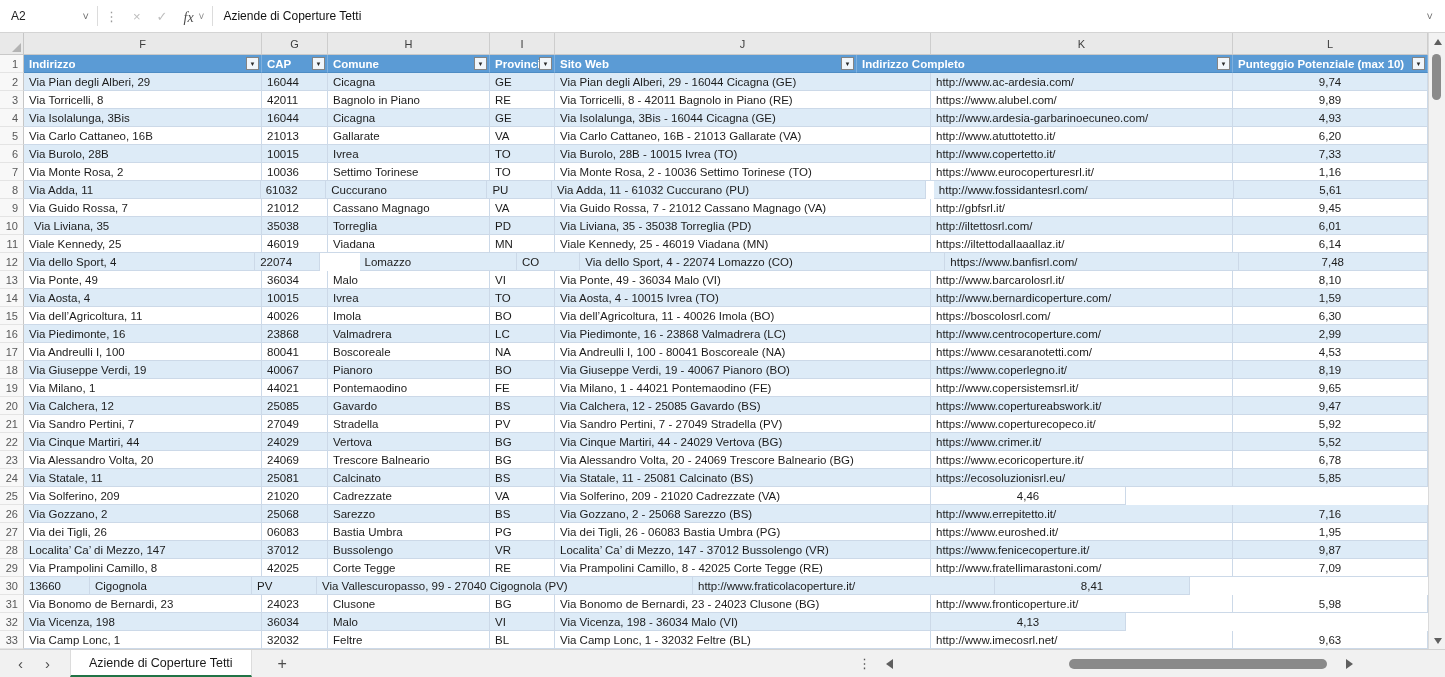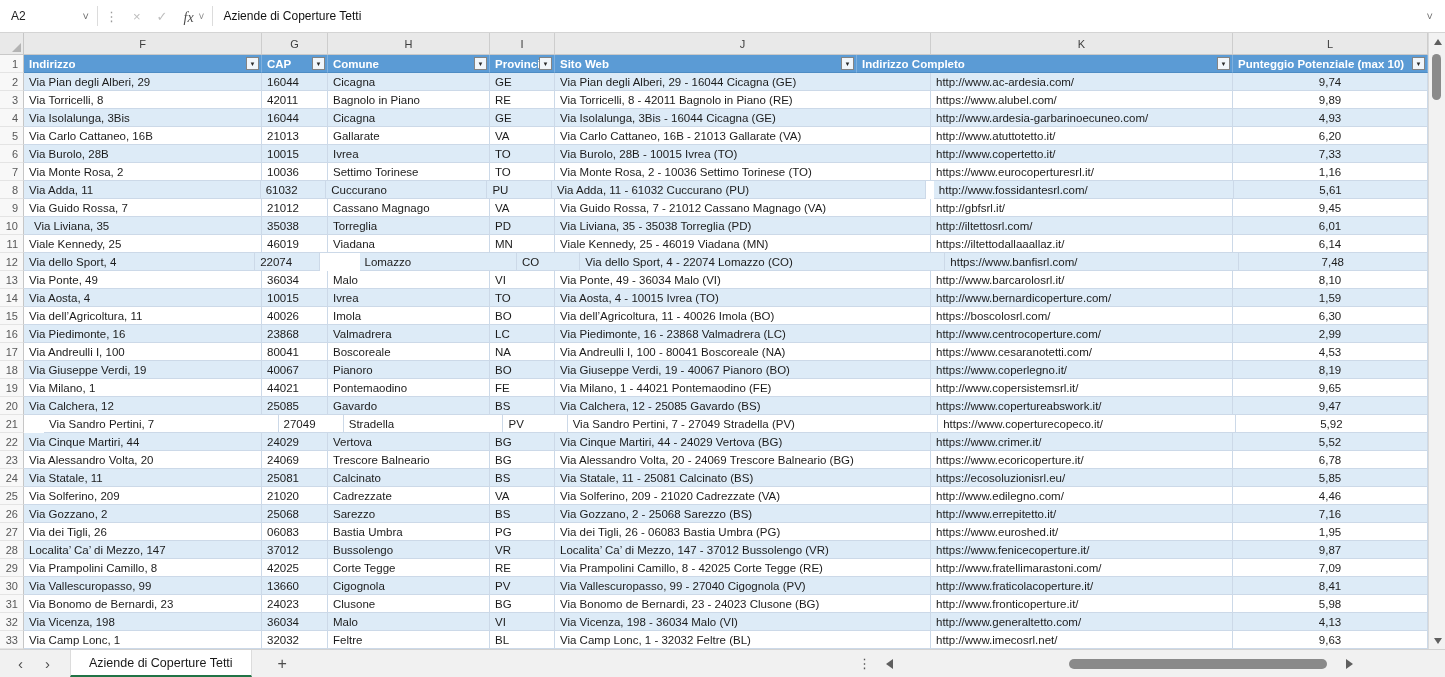--- a/index.html
+++ b/index.html
@@ -596,21 +596,21 @@
             </div>
             <div class="cell" style="width: 302px;">
               <span>https://www.copertureabswork.it/</span>
             </div>
             <div class="cell center" style="width: 195px;">
               <span>9,47</span>
             </div>
           </div>
           <div class="row">
             <div class="row-num">21</div>
-            <div class="cell" style="width: 238px; margin-left: 20px;">
+            <div class="cell" style="width: 238px;">
               <span>Via Sandro Pertini, 7</span>
             </div>
             <div class="cell" style="width: 66px;">
               <span>27049</span>
             </div>
             <div class="cell" style="width: 162px;">
               <span>Stradella</span>
             </div>
             <div class="cell" style="width: 65px;">
               <span>PV</span>
@@ -707,23 +707,20 @@
             </div>
             <div class="cell" style="width: 162px;">
               <span>Cadrezzate</span>
             </div>
             <div class="cell" style="width: 65px;">
               <span>VA</span>
             </div>
             <div class="cell" style="width: 376px;">
               <span>Via Solferino, 209 - 21020 Cadrezzate (VA)</span>
             </div>
-            <div class="cell" style="width: 302px;">
-              <span>http://www.edilegno.com/</span>
-            </div>
             <div class="cell center" style="width: 195px;">
               <span>4,46</span>
             </div>
           </div>
           <div class="row band">
             <div class="row-num">26</div>
             <div class="cell" style="width: 238px;">
               <span>Via Gozzano, 2</span>
             </div>
             <div class="cell" style="width: 66px;">
@@ -812,23 +809,20 @@
             </div>
             <div class="cell" style="width: 302px;">
               <span>http://www.fratellimarastoni.com/</span>
             </div>
             <div class="cell center" style="width: 195px;">
               <span>7,09</span>
             </div>
           </div>
           <div class="row band">
             <div class="row-num">30</div>
-            <div class="cell" style="width: 238px;">
-              <span>Via Vallescuropasso, 99</span>
-            </div>
             <div class="cell" style="width: 66px;">
               <span>13660</span>
             </div>
             <div class="cell" style="width: 162px;">
               <span>Cigognola</span>
             </div>
             <div class="cell" style="width: 65px;">
               <span>PV</span>
             </div>
             <div class="cell" style="width: 376px;">
@@ -874,23 +868,20 @@
               <span>36034</span>
             </div>
             <div class="cell" style="width: 162px;">
               <span>Malo</span>
             </div>
             <div class="cell" style="width: 65px;">
               <span>VI</span>
             </div>
             <div class="cell" style="width: 376px;">
               <span>Via Vicenza, 198 - 36034 Malo (VI)</span>
-            </div>
-            <div class="cell" style="width: 302px;">
-              <span>http://www.generaltetto.com/</span>
             </div>
             <div class="cell center" style="width: 195px;">
               <span>4,13</span>
             </div>
           </div>
           <div class="row">
             <div class="row-num">33</div>
             <div class="cell" style="width: 238px;">
               <span>Via Camp Lonc, 1</span>
             </div>

